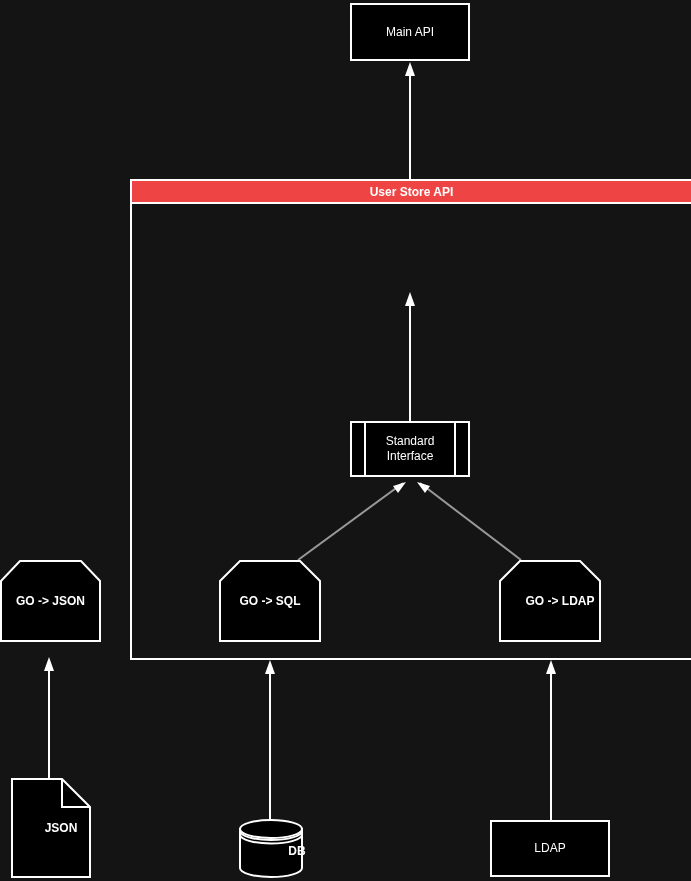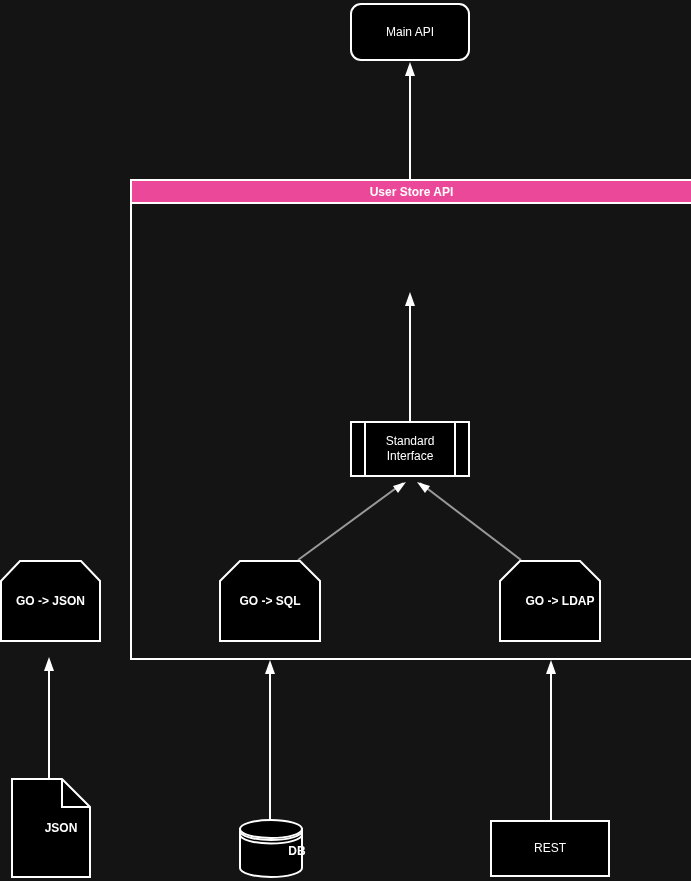--- a/index.html
+++ b/index.html
@@ -19,21 +19,21 @@
   }
   .label{
     position:absolute;display:flex;align-items:center;justify-content:center;
     text-align:center;line-height:15px;pointer-events:none;font-weight:bold;
   }
   .container{
     position:absolute;box-sizing:border-box;border:2px solid #ffffff;border-right:none;
     background:transparent;
   }
   .titlebar{
-    box-sizing:border-box;height:23px;background:#ec4899;border-bottom:2px solid #ffffff;
+    box-sizing:border-box;height:23px;background:#ef4444;border-bottom:2px solid #ffffff;
     display:flex;align-items:center;justify-content:center;font-weight:bold;
   }
   .sideband{position:absolute;top:0;bottom:0;width:2px;background:#ffffff;}
   .sideband.left{left:12px;}
   .sideband.right{right:12px;}
   .inner-label{width:84px;}
 </style>
 </head>
 <body>
 
@@ -86,33 +86,33 @@
       <path class="fold" d="M240,834.5 A31,9 0 0 0 302,834.5"></path>
     </g>
   </svg>
 
   <div class="container" style="left:130px;top:179px;width:561px;height:481px;">
     <div class="titlebar">
       <span>User Store API</span>
     </div>
   </div>
 
-  <div class="node" style="left:350px;top:3px;width:120px;height:58px;border-radius:11px;">
+  <div class="node" style="left:350px;top:3px;width:120px;height:58px;">
     <span>Main API</span>
   </div>
 
 
   <div class="node" style="left:350px;top:421px;width:120px;height:56px;">
     <div class="sideband left"></div>
     <div class="sideband right"></div>
     <span class="inner-label">Standard Interface</span>
   </div>
 
   <div class="node" style="left:490px;top:820px;width:120px;height:57px;">
-    <span>REST</span>
+    <span>LDAP</span>
   </div>
 
   <div class="label" style="left:1px;top:561px;width:99px;height:80px;">GO -&gt; JSON</div>
   <div class="label" style="left:220px;top:561px;width:100px;height:80px;">GO -&gt; SQL</div>
   <div class="label" style="left:500px;top:561px;width:120px;height:80px;">GO -&gt; LDAP</div>
   <div class="label" style="left:12px;top:779px;width:98px;height:98px;">JSON</div>
   <div class="label" style="left:240px;top:828px;width:62px;height:46px;padding-left:26px;">DB</div>
 
 </div>
 

